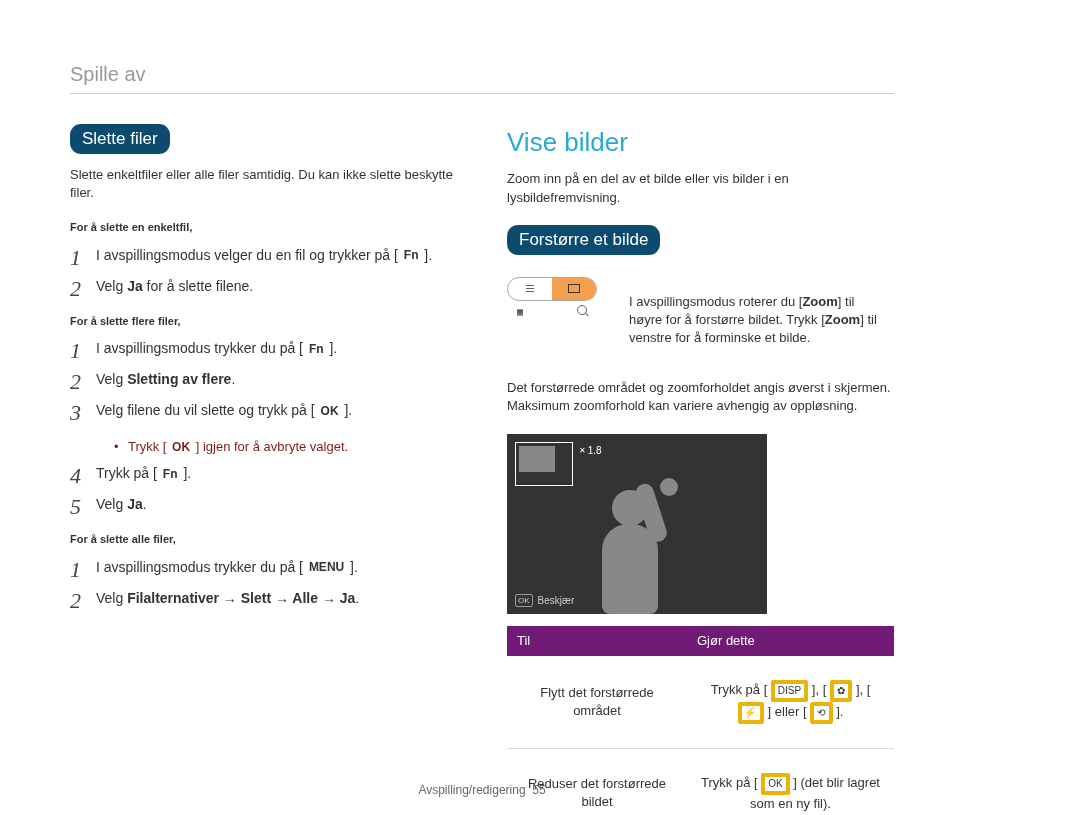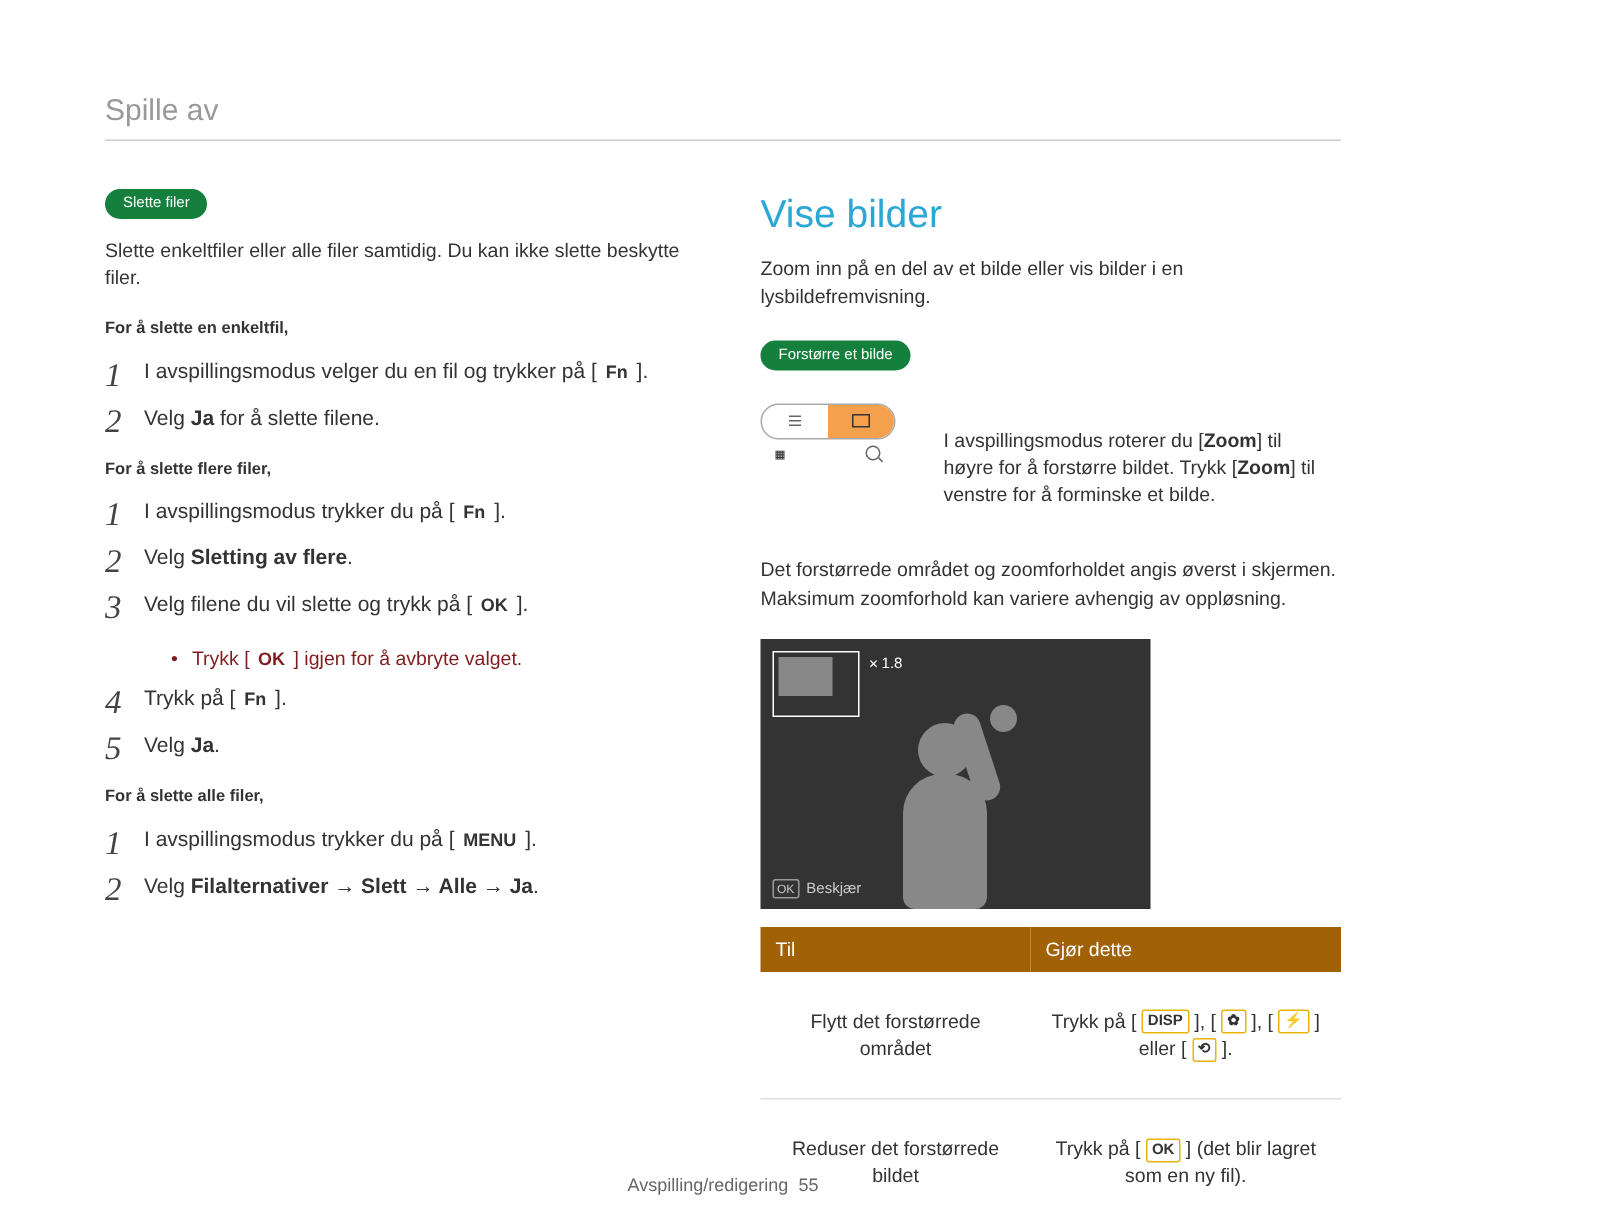--- a/index.html
+++ b/index.html
@@ -29,23 +29,23 @@
   .columns {
     display: flex;
     gap: 50px;
   }
   .col {
     flex: 1;
     min-width: 0;
   }
   .pill {
     display: inline-block;
-    background: #15803d;
+    background: #0c4a6e;
     color: #fff;
-    font-size: 10px;
+    font-size: 17px;
     padding: 3px 12px;
     border-radius: 11px;
     margin-bottom: 8px;
   }
   .body-text {
     font-size: 13px;
     margin: 4px 0 18px 0;
     color: #333;
   }
   .sub-heading {
@@ -176,21 +176,21 @@
     align-items: center;
     gap: 5px;
   }
   .crop-ok { border:1px solid #999; font-size:8px; padding:0 2px; border-radius:2px; color:#ccc;}
   table.action-table {
     border-collapse: collapse;
     width: 100%;
     font-size: 13px;
   }
   .action-table th {
-    background: #a16207;
+    background: #701a75;
     color: #fff;
     font-weight: normal;
     text-align: left;
     padding: 6px 10px;
     font-size: 13px;
   }
   .action-table td {
     padding: 24px 10px;
     border-bottom: 1px solid #ddd;
     vertical-align: middle;
@@ -198,21 +198,21 @@
   }
   .action-table td:first-child { width: 160px; }
   .footer {
     position: absolute;
     bottom: 16px;
     left: 0; right: 0;
     text-align: center;
     font-size: 12px;
     color: #666;
   }
-  .icon-box { display:inline-block; border:1px solid #eab308; font-size:10px; font-weight:bold; padding:0 3px; border-radius:2px; line-height:14px; vertical-align:middle;}
+  .icon-box { display:inline-block; border:4px solid #eab308; font-size:10px; font-weight:normal; padding:0 3px; border-radius:2px; line-height:14px; vertical-align:middle;}
   .sq { font-family: monospace; }
   .mag { display:inline-block; width:8px; height:8px; border:1px solid #666; border-radius:50%; position:relative;}
   .mag::after{content:""; position:absolute; width:4px; height:1px; background:#666; right:-3px; bottom:-1px; transform:rotate(45deg);}
 </style>
 </head>
 <body>
 
 <div class="page">
 
   <div class="top-heading">Spille av</div>

